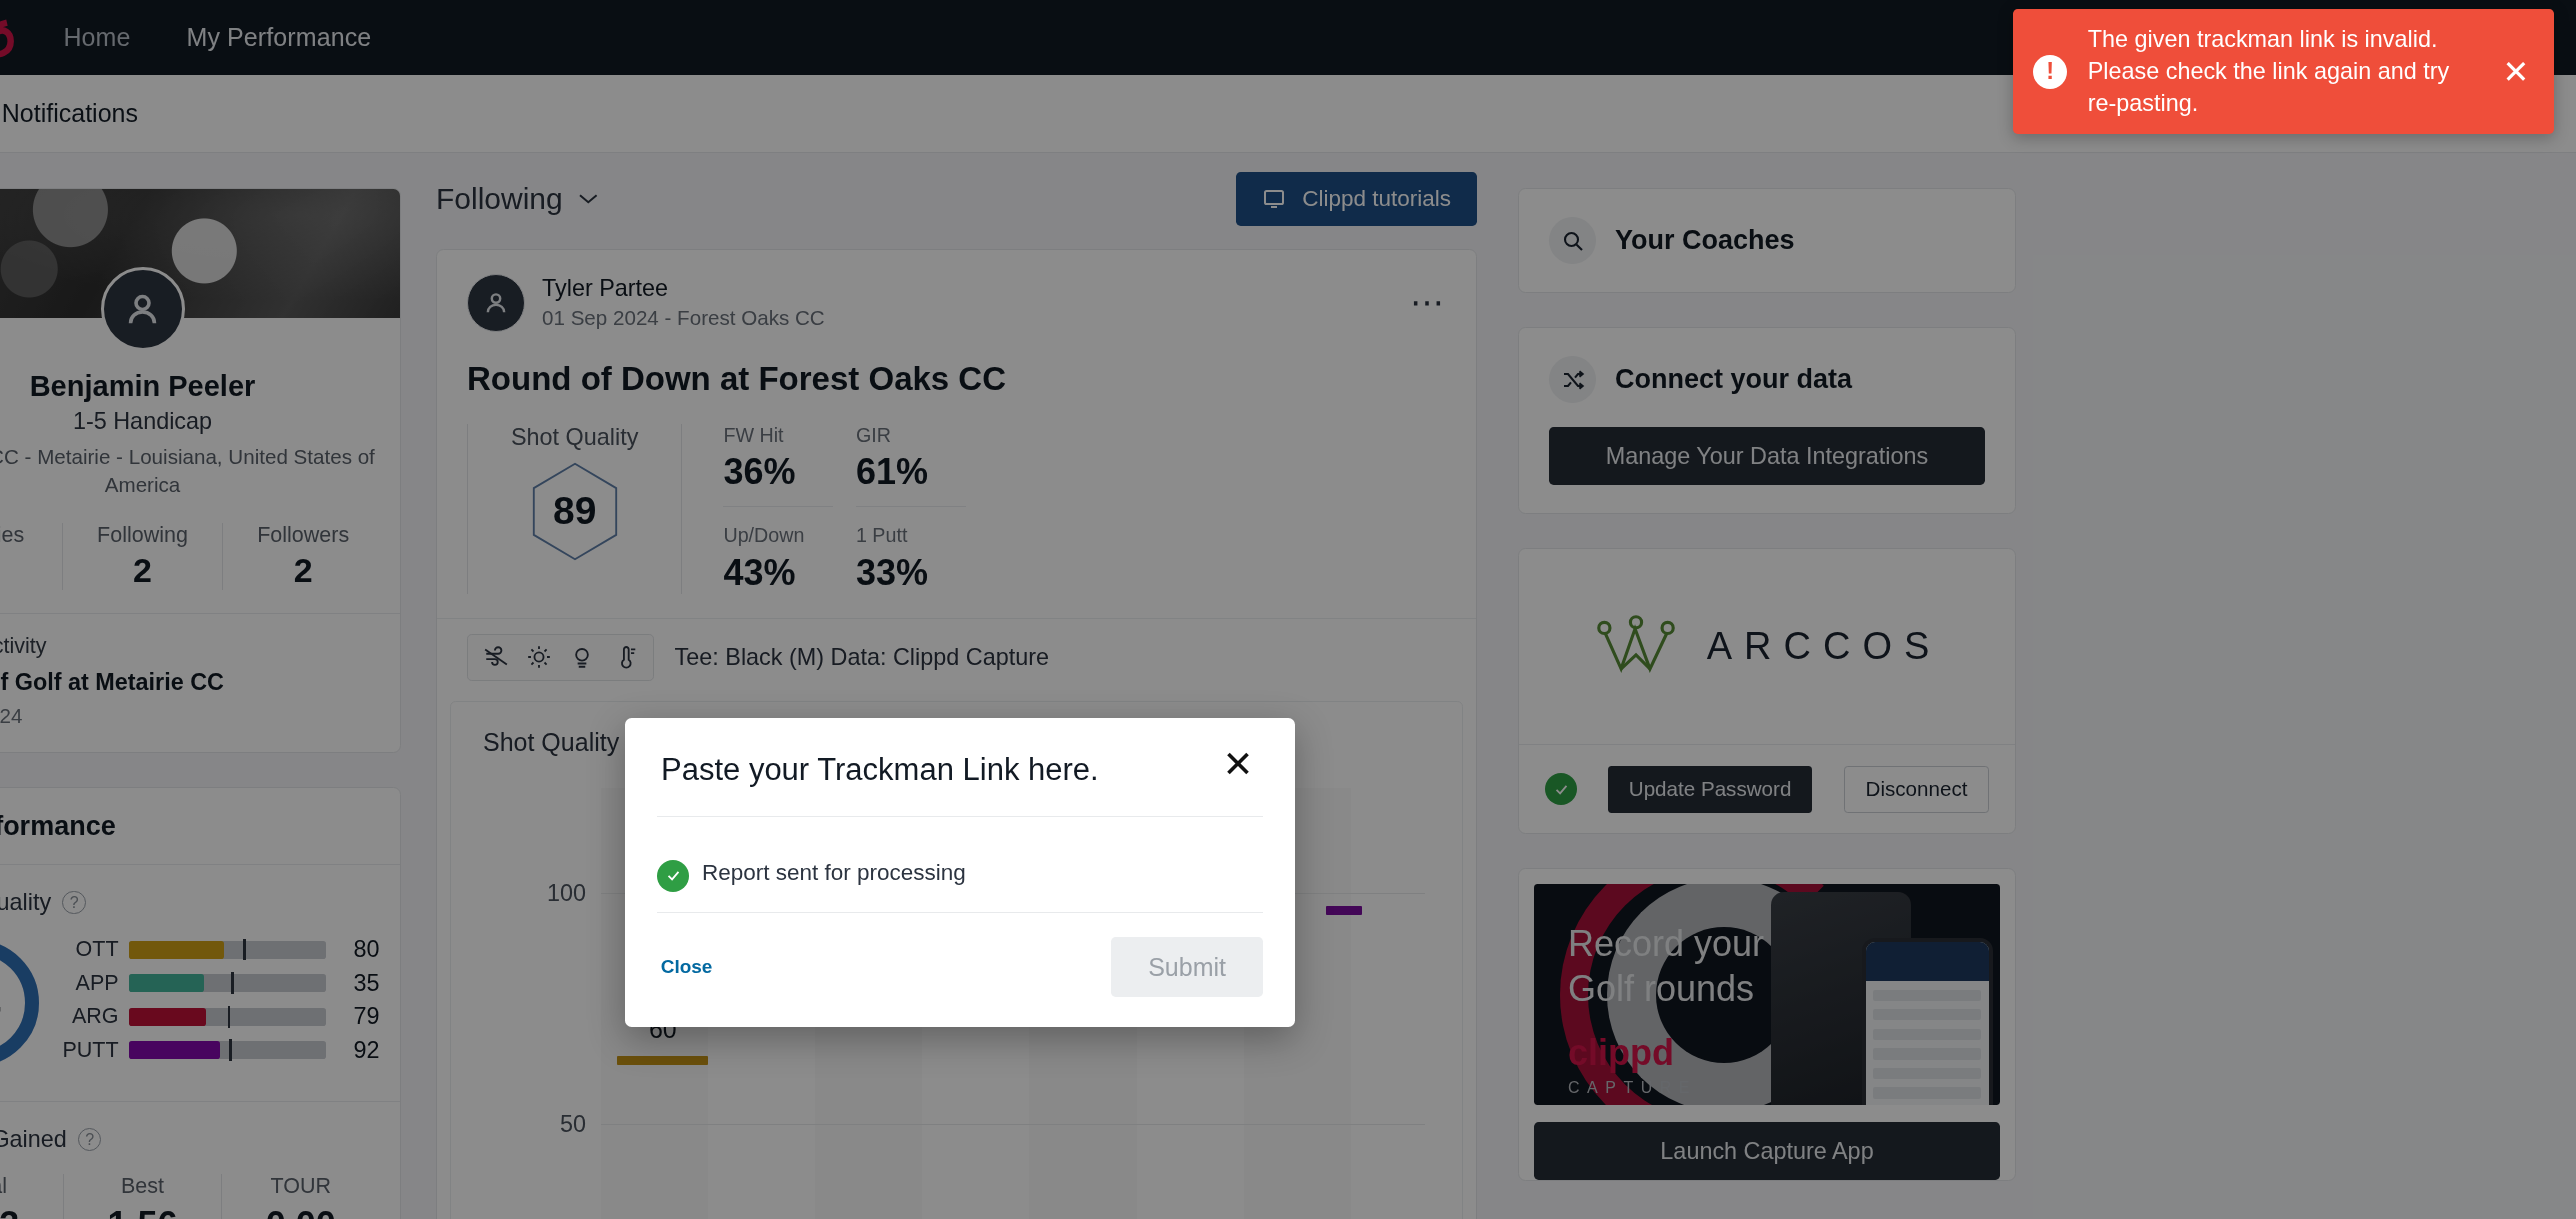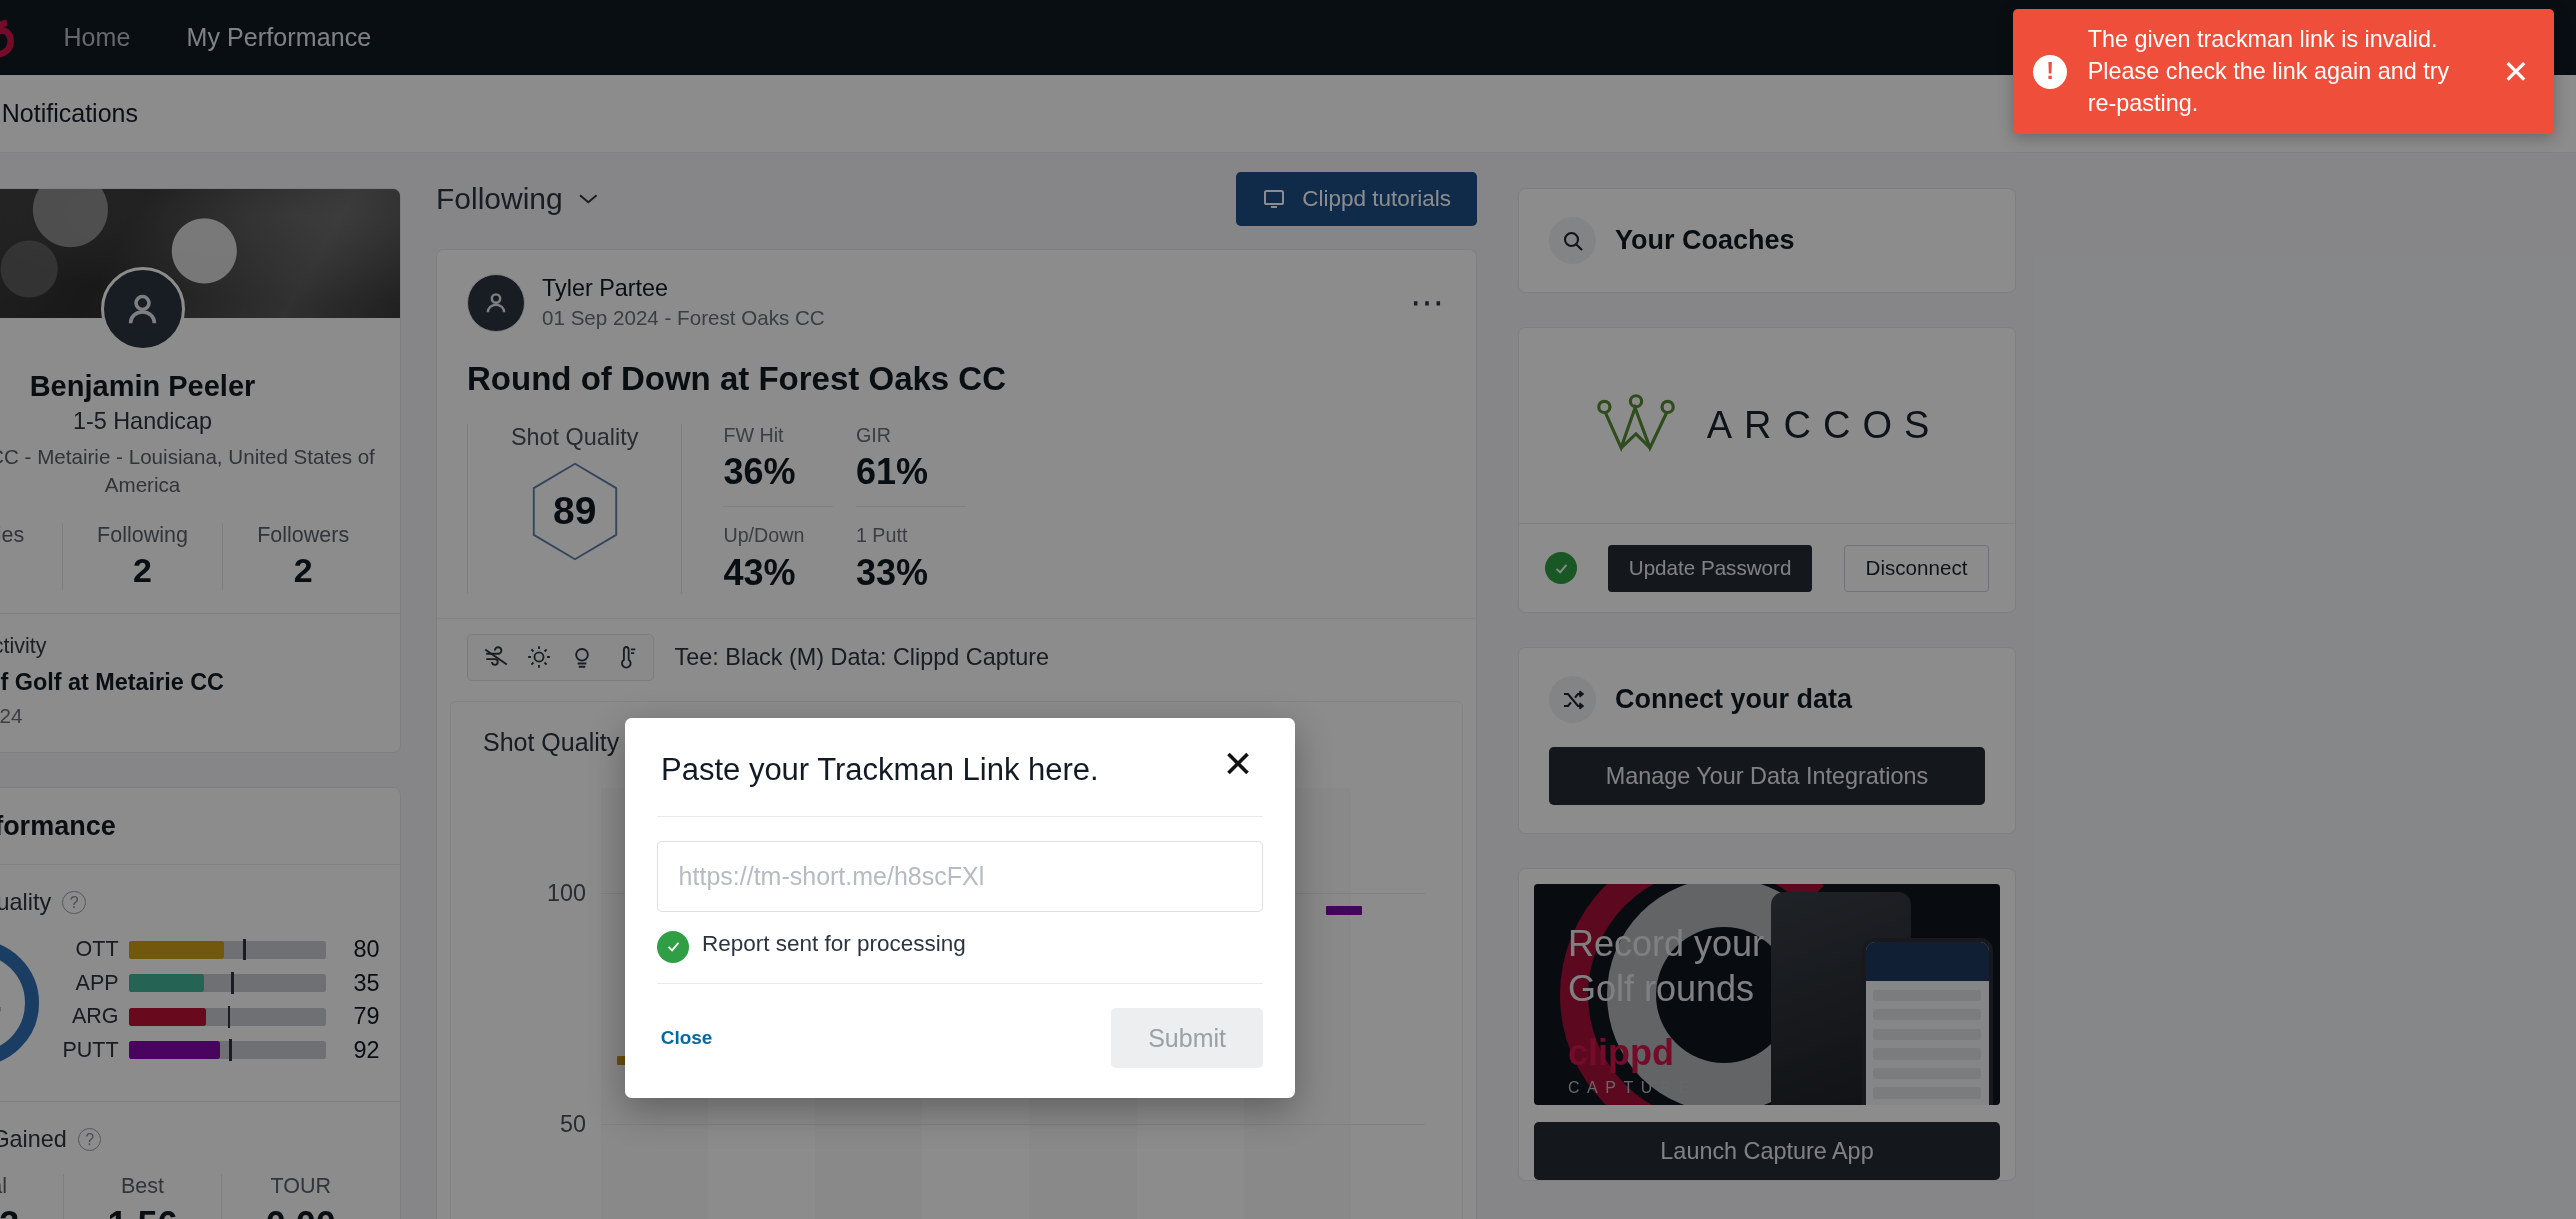--- a/index.html
+++ b/index.html
@@ -568,20 +568,36 @@
         <div class="sc-ico">
           <svg width="24" height="24" viewBox="0 0 24 24">
               <circle cx="10.5" cy="10.5" r="6.5"></circle>
               <path d="M15.4 15.4 L21 21"></path>
             </svg>
         </div>
         <div class="sc-title">Your Coaches</div>
       </div>
     </div>
 
+    <div class="card side-card">
+      <div class="sc-head">
+        <div class="sc-ico">
+          <svg width="24" height="24" viewBox="0 0 24 24">
+              <path d="M3 6h4l10 12h4"></path>
+              <path d="M3 18h4l3-3.6"></path>
+              <path d="M14 9.6 17 6h4"></path>
+              <path d="M18.4 3.4 21.6 6l-3.2 2.6"></path>
+              <path d="M18.4 15.4 21.6 18l-3.2 2.6"></path>
+            </svg>
+        </div>
+        <div class="sc-title">Connect your data</div>
+      </div>
+      <button class="dark-btn">Manage Your Data Integrations</button>
+    </div>
+
     <div class="card arccos-card">
       <div class="arccos-logo">
         <svg width="86" height="67" viewBox="0 0 92 72">
           <g fill="none" stroke="#568a36" stroke-width="3.4">
             <circle cx="12" cy="16" r="6"></circle>
               <circle cx="46" cy="10" r="6"></circle>
               <circle cx="80" cy="16" r="6"></circle>
             <path d="M13 22 L30 60 L45 17 L61 60 L79 22"></path>
             <path d="M30 60 L46 45 L61 60"></path>
           </g>
@@ -590,36 +606,20 @@
       </div>
       <div class="arccos-foot">
         <div class="green-check">
           <svg width="17" height="17" viewBox="0 0 24 24">
               <path d="M5 12.6 L10 17.4 L19 7"></path>
             </svg>
         </div>
         <button class="btn-sm btn-dark">Update Password</button>
         <button class="btn-sm btn-out">Disconnect</button>
       </div>
-    </div>
-
-    <div class="card side-card">
-      <div class="sc-head">
-        <div class="sc-ico">
-          <svg width="24" height="24" viewBox="0 0 24 24">
-              <path d="M3 6h4l10 12h4"></path>
-              <path d="M3 18h4l3-3.6"></path>
-              <path d="M14 9.6 17 6h4"></path>
-              <path d="M18.4 3.4 21.6 6l-3.2 2.6"></path>
-              <path d="M18.4 15.4 21.6 18l-3.2 2.6"></path>
-            </svg>
-        </div>
-        <div class="sc-title">Connect your data</div>
-      </div>
-      <button class="dark-btn">Manage Your Data Integrations</button>
     </div>
 
     <div class="card promo-card">
       <div class="promo-img">
         <div class="promo-c"></div>
         <div class="promo-c2"></div>
         <div class="promo-phones">
           <div class="ph1"></div>
           <div class="ph2">
             <div class="hdr"></div>
@@ -645,21 +645,20 @@
 
 <div class="overlay"></div>
 
 <div class="modal">
   <div class="modal-head">
     <div class="modal-title">Paste your Trackman Link here.</div>
     <div class="modal-x">✕</div>
   </div>
   <div class="modal-divider"></div>
   <div class="modal-body">
-    <input class="link-input" type="text" placeholder="https://tm-short.me/h8scFXl" style="">
     <div class="status-row">
       <div class="green-check">
         <svg width="17" height="17" viewBox="0 0 24 24">
             <path d="M5 12.6 L10 17.4 L19 7"></path>
           </svg>
       </div>
       <div class="status-text">Report sent for processing</div>
     </div>
   </div>
   <div class="modal-divider"></div>

